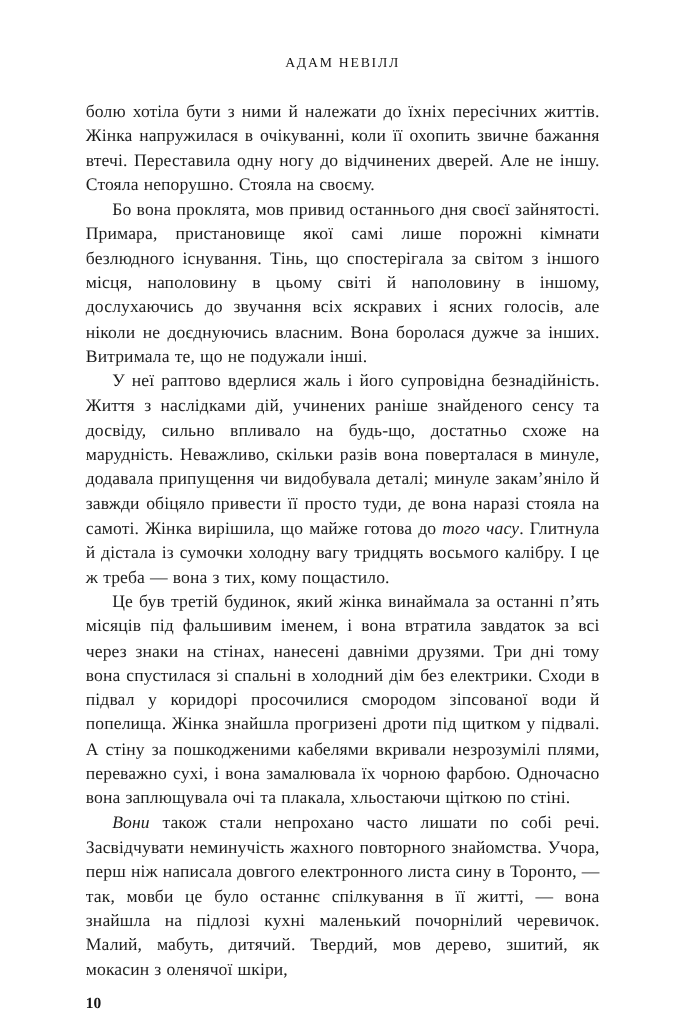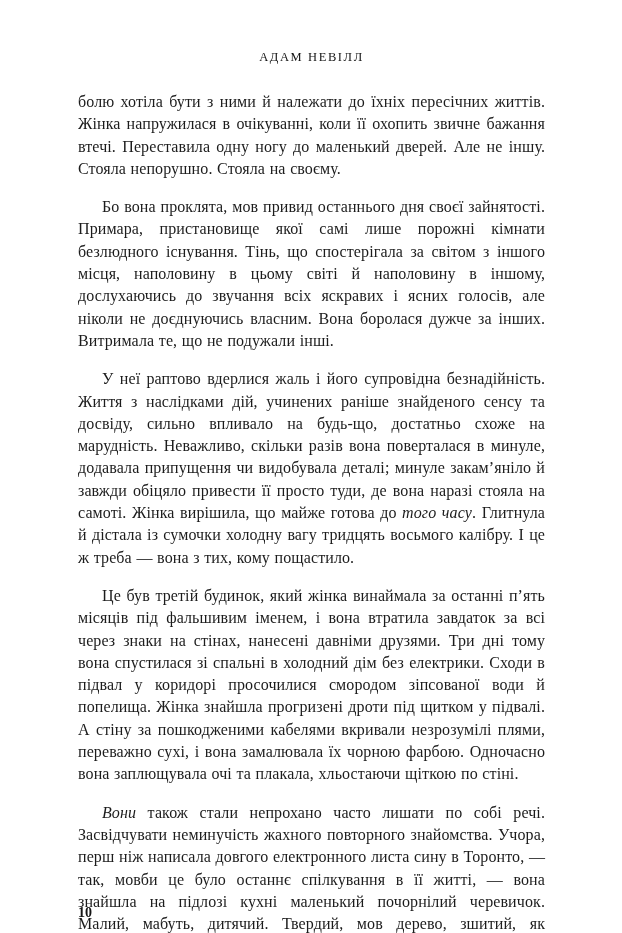--- a/index.html
+++ b/index.html
@@ -32,41 +32,40 @@
     text-align: justify;
     letter-spacing: 0.1px;
     word-spacing: 0.5px;
   }
   .para {
     margin: 0;
     padding: 0;
   }
   .para.indent {
     text-indent: 24px;
-    margin-top: 16px;
   }
   .para em {
   }
   .page-number {
     position: absolute;
     left: 78px;
     bottom: 12px;
     font-size: 14px;
     font-weight: 700;
     color: #141414;
   }
 </style>
 </head>
 <body>
 
 <div class="book-page">
   <div class="running-header">АДАМ НЕВІЛЛ</div>
 
   <div class="body-text">
-      <p class="para"><span>болю хотіла бути з ними й належати до їхніх пересічних життів. Жінка напружилася в очікуванні, коли її охопить звичне бажання втечі. Переставила одну ногу до маленький дверей. Але не іншу. Стояла непорушно. Стояла на своєму.</span></p>
+      <p class="para"><span>болю хотіла бути з ними й належати до їхніх пересічних життів. Жінка напружилася в очікуванні, коли її охопить звичне бажання втечі. Переставила одну ногу до відчинених дверей. Але не іншу. Стояла непорушно. Стояла на своєму.</span></p>
       <p class="para indent"><span>Бо вона проклята, мов привид останнього дня своєї зайнятості. Примара, пристановище якої самі лише порожні кімнати безлюдного існування. Тінь, що спостерігала за світом з іншого місця, наполовину в цьому світі й наполовину в іншому, дослухаючись до звучання всіх яскравих і ясних голосів, але ніколи не доєднуючись власним. Вона боролася дужче за інших. Витримала те, що не подужали інші.</span></p>
       <p class="para indent"><span>У неї раптово вдерлися жаль і його супровідна безнадійність. Життя з наслідками дій, учинених раніше знайденого сенсу та досвіду, сильно впливало на будь-що, достатньо схоже на марудність. Неважливо, скільки разів вона поверталася в минуле, додавала припущення чи видобувала деталі; минуле закам’яніло й завжди обіцяло привести її просто туди, де вона наразі стояла на самоті. Жінка вирішила, що майже готова до </span><em>того часу</em><span>. Глитнула й дістала із сумочки холодну вагу тридцять восьмого калібру. І це ж треба — вона з тих, кому пощастило.</span></p>
       <p class="para indent"><span>Це був третій будинок, який жінка винаймала за останні п’ять місяців під фальшивим іменем, і вона втратила завдаток за всі через знаки на стінах, нанесені давніми друзями. Три дні тому вона спустилася зі спальні в холодний дім без електрики. Сходи в підвал у коридорі просочилися смородом зіпсованої води й попелища. Жінка знайшла прогризені дроти під щитком у підвалі. А стіну за пошкодженими кабелями вкривали незрозумілі плями, переважно сухі, і вона замалювала їх чорною фарбою. Одночасно вона заплющувала очі та плакала, хльостаючи щіткою по стіні.</span></p>
       <p class="para indent"><em>Вони</em><span> також стали непрохано часто лишати по собі речі. Засвідчувати неминучість жахного повторного знайомства. Учора, перш ніж написала довгого електронного листа сину в Торонто, — так, мовби це було останнє спілкування в її житті, — вона знайшла на підлозі кухні маленький почорнілий черевичок. Малий, мабуть, дитячий. Твердий, мов дерево, зшитий, як мокасин з оленячої шкіри,</span></p>
     </div>
 
   <div class="page-number">10</div>
 </div>
 
 </body></html>

